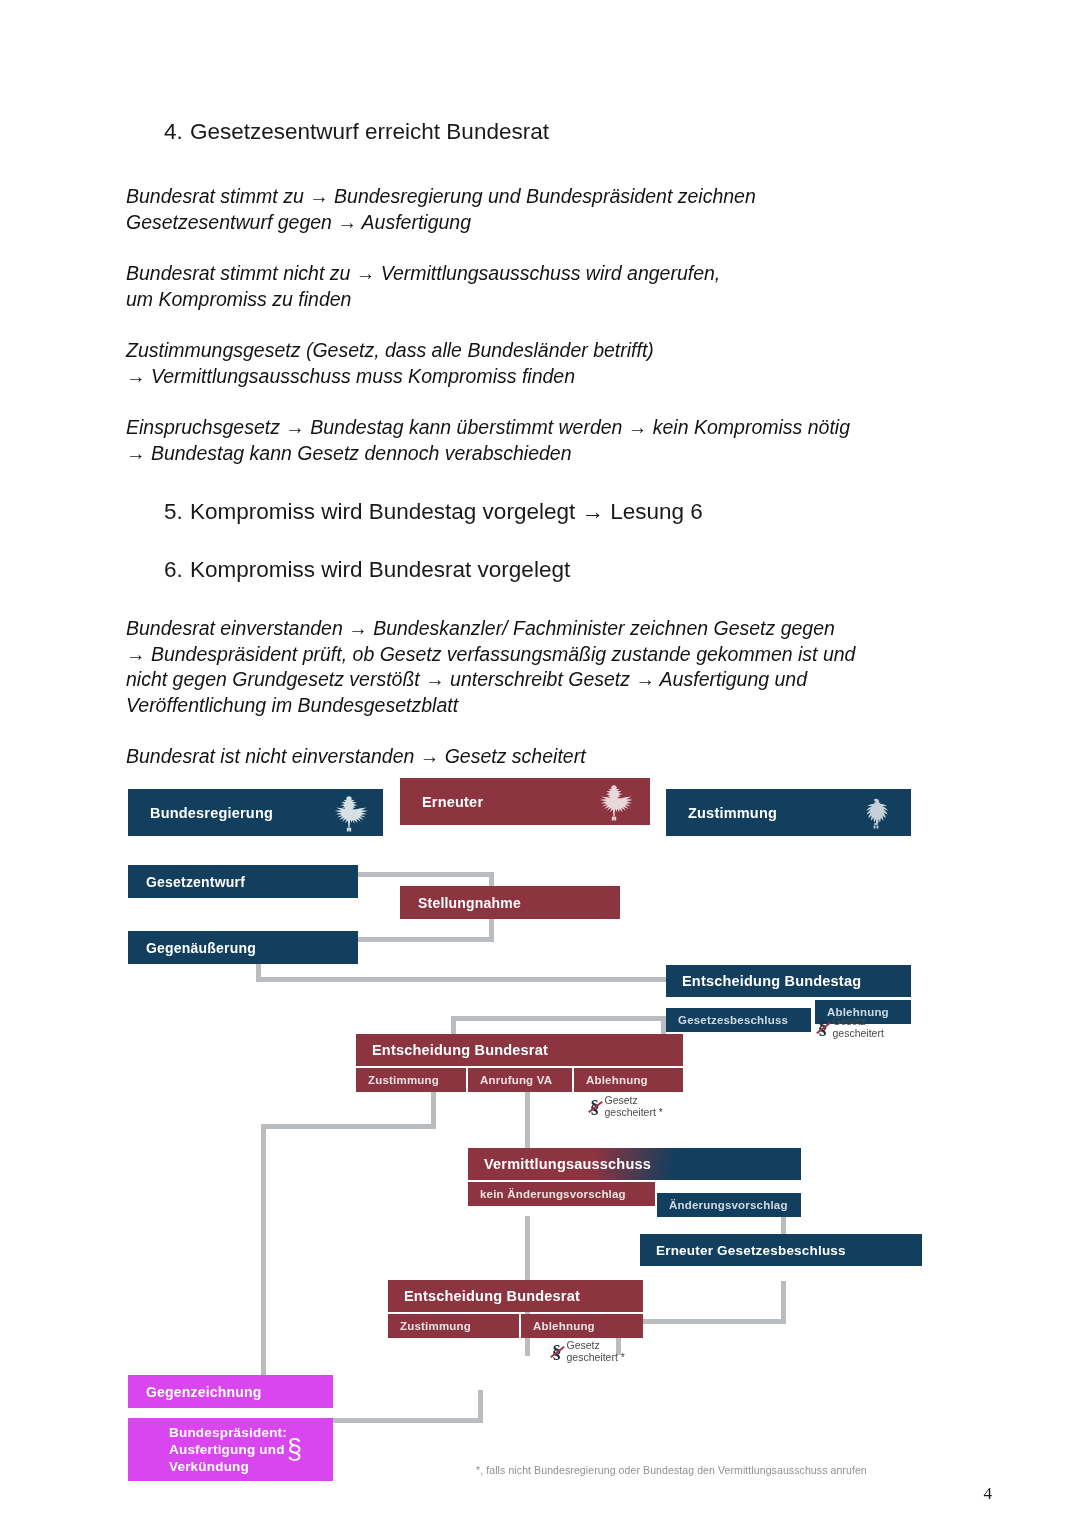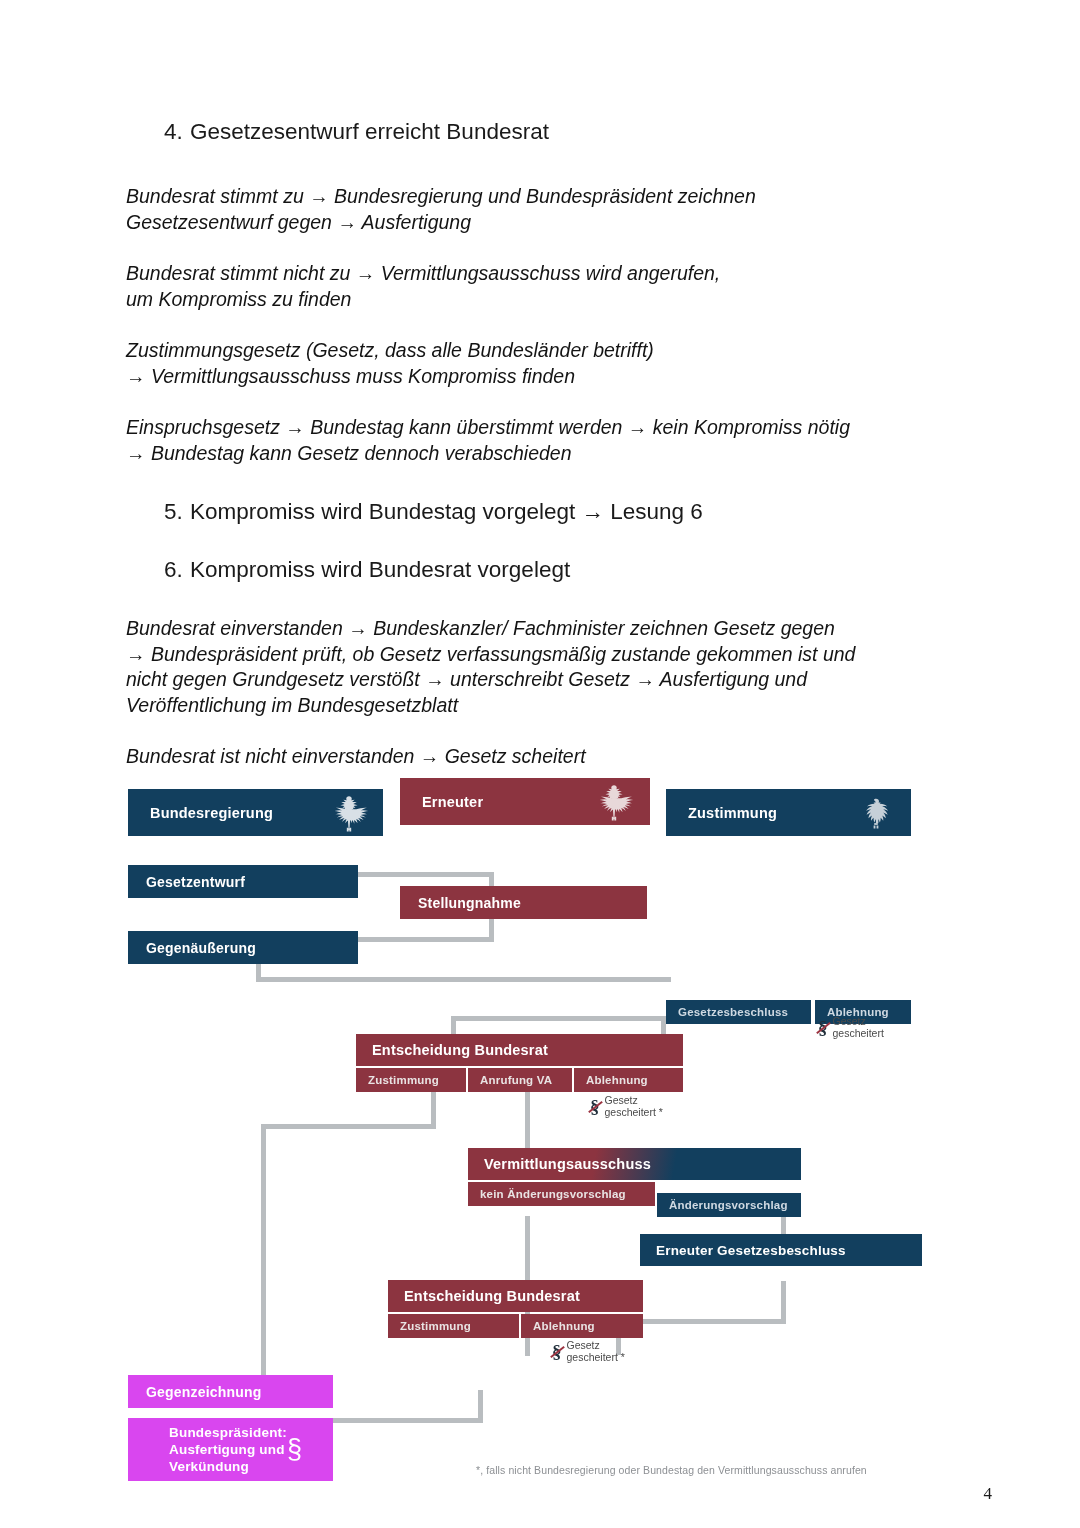--- a/index.html
+++ b/index.html
@@ -291,30 +291,33 @@
           <path d="M28 53h3v5h-3zM33 53h3v5h-3z"></path>
         </g>
       </svg>
     </span>
   </div>
 
   <div class="node blue simple" style="left:0px; top:86px; width:230px;">
     <span>Gesetzentwurf</span>
   </div>
 
-  <div class="node red simple" style="left:272px; top:118px; width:247px;text-align:right;">
+  <div class="node red simple" style="left:272px; top:118px; width:220px;text-align:right;">
     <span>Stellungnahme</span>
   </div>
 
   <div class="node blue simple" style="left:0px; top:152px; width:230px;">
     <span>Gegenäußerung</span>
   </div>
 
+  <div class="node blue title-bar" style="left:538px; top:186px; width:245px;">
+    <span>Entscheidung Bundestag</span>
+  </div>
   <div class="sec" style="left:538px; top:221px; width:245px; height:24px;">
-    <div class="node blue opt" style="left:0px; top:0px; width:145px; position:absolute;">
+    <div class="node blue opt" style="left:0px; top:8px; width:145px; position:absolute;">
       <span>Gesetzesbeschluss</span>
     </div>
     <div class="node blue opt" style="left:149px; top:0px; width:96px; position:absolute;">
       <span>Ablehnung</span>
     </div>
   </div>
   <div class="fail" style="left:690px; top:248px;">
     <span class="sym">§</span>
     <span>Gesetz
 gescheitert</span>

